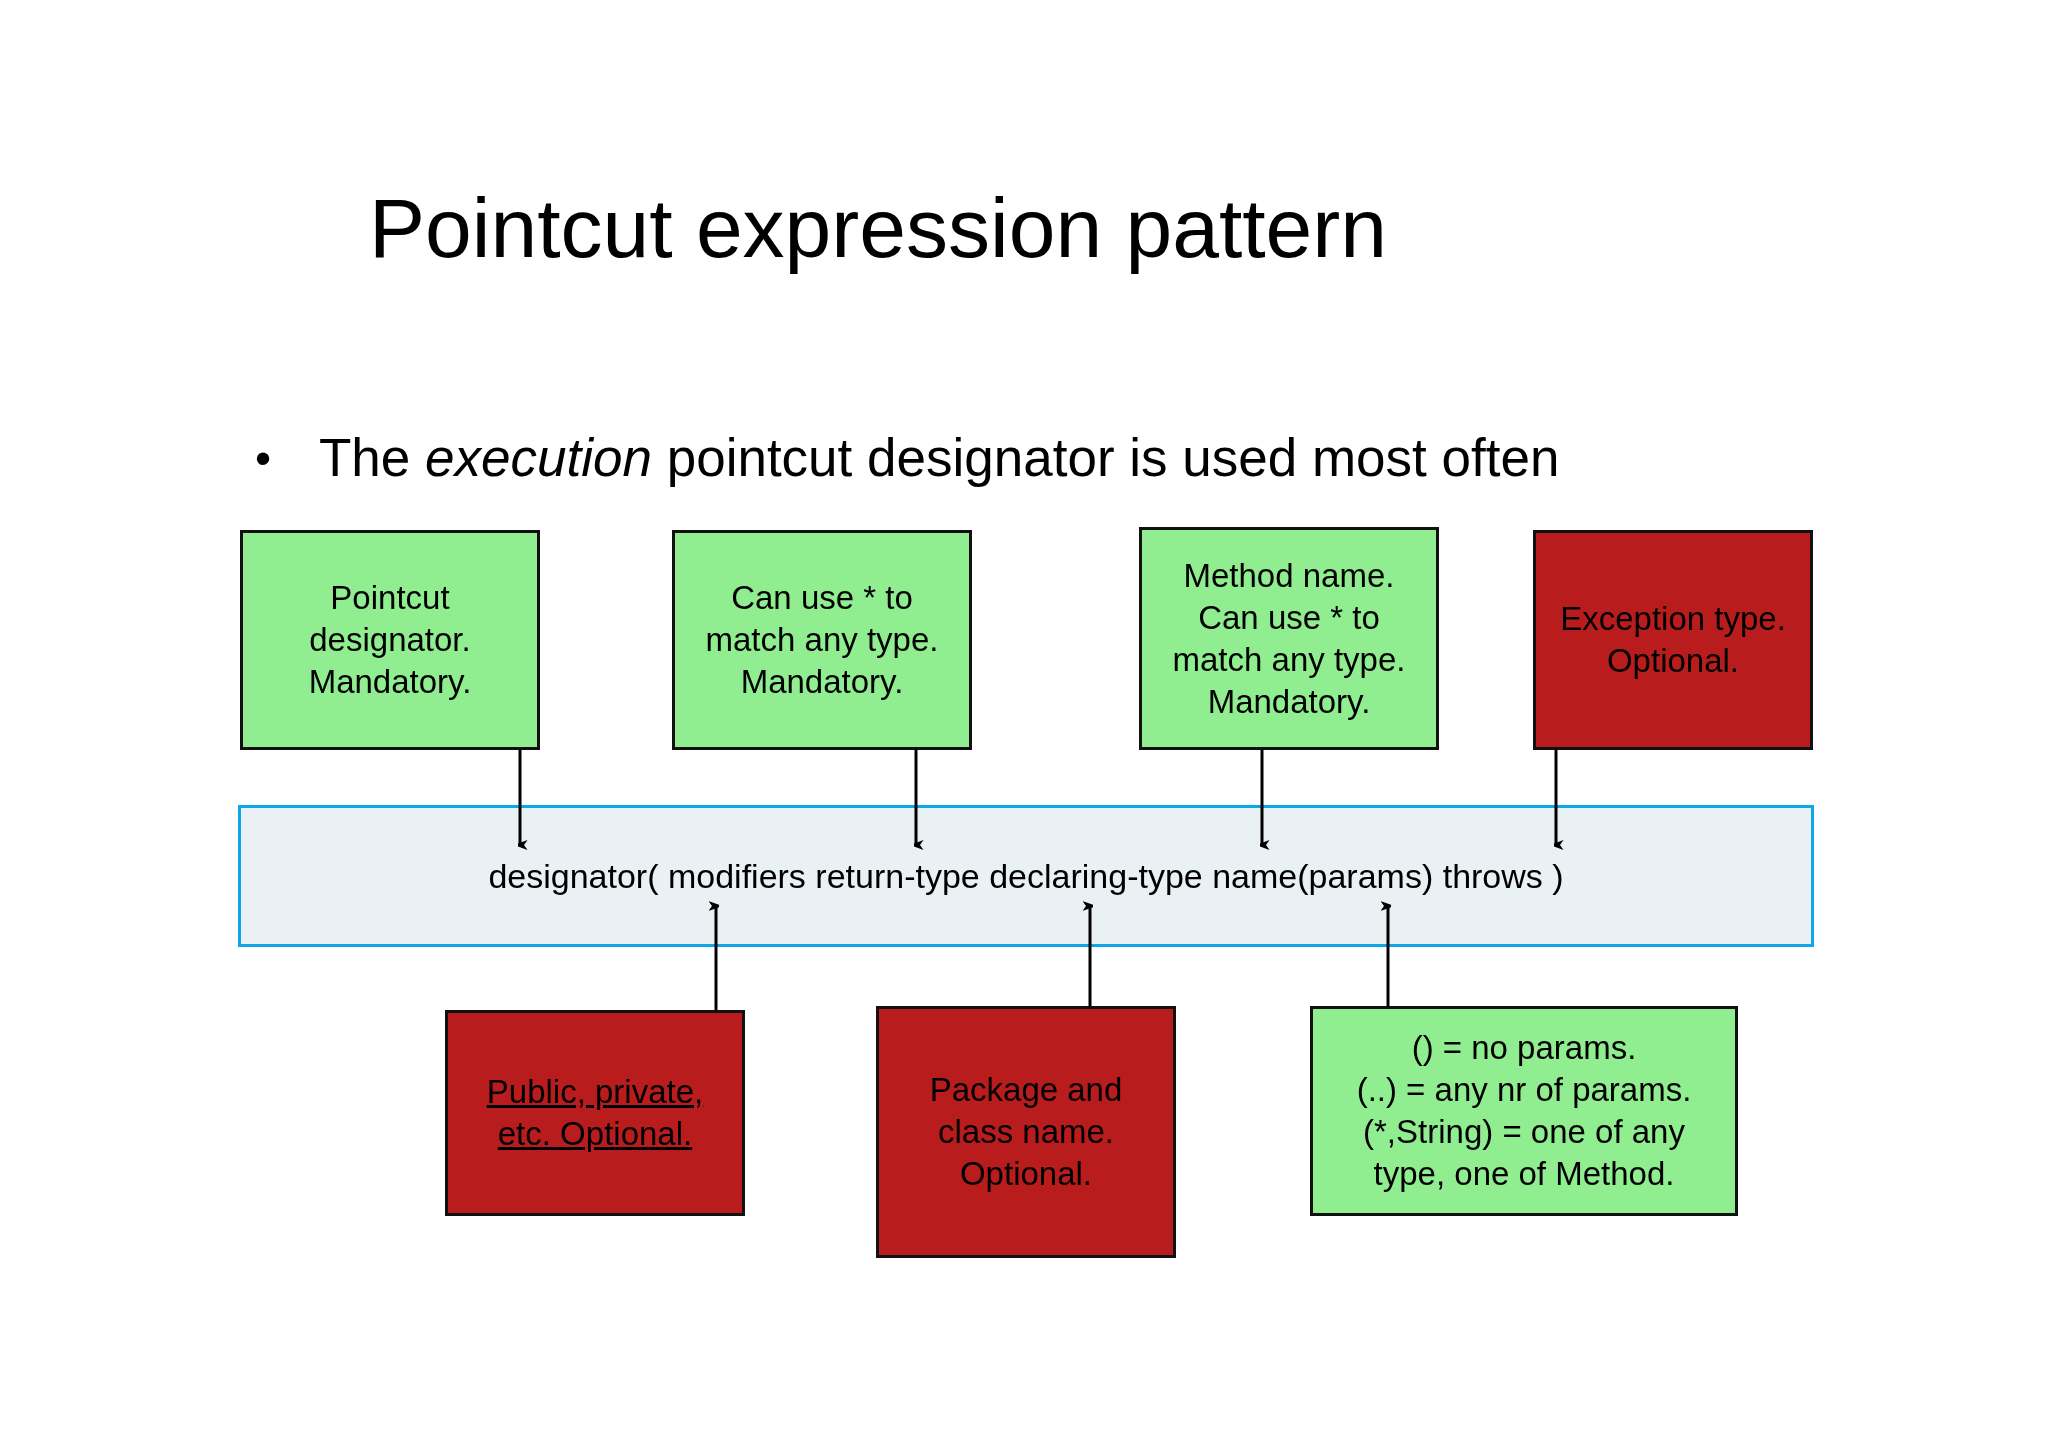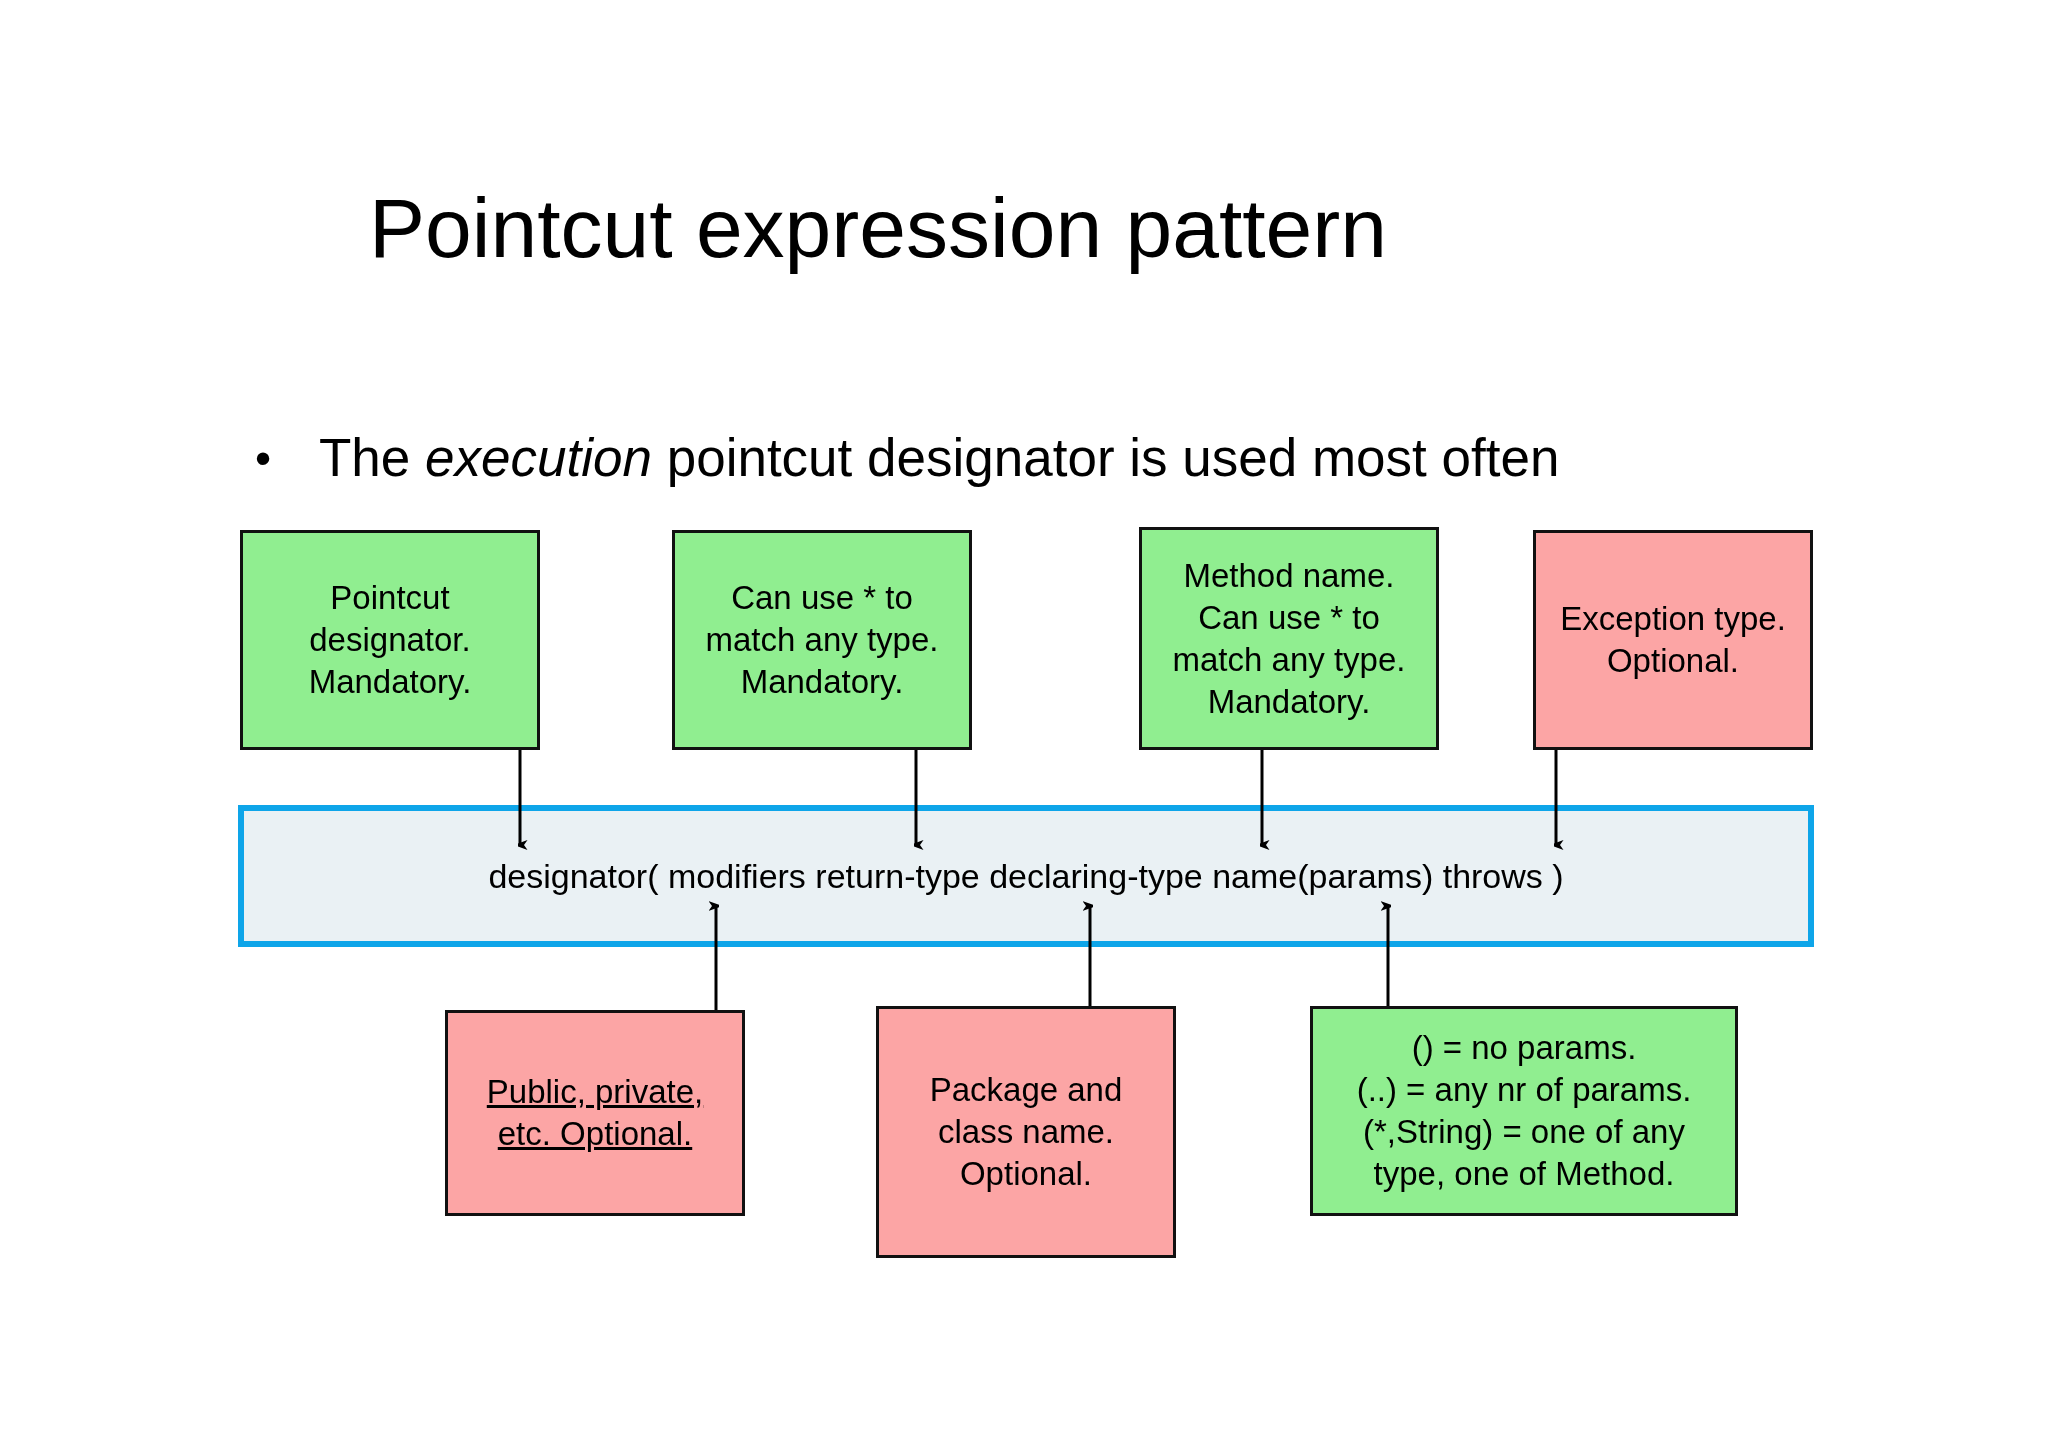--- a/index.html
+++ b/index.html
@@ -39,27 +39,27 @@
     display:flex;
     align-items:center;
     justify-content:center;
     text-align:center;
     font-size:33px;
     line-height:42px;
     padding:4px 8px;
     white-space:pre-line;
   }
   .green{background:#90ee90;}
-  .blue{background:#fca5a5;}
+  .blue{background:#b91c1c;}
 
   #bar{
     position:absolute;
     left:238px;top:805px;width:1576px;height:142px;
     box-sizing:border-box;
-    border:6px solid #0ea5e9;
+    border:3px solid #0ea5e9;
     background:#eaf1f4;
     display:flex;align-items:center;justify-content:center;
     font-size:34px;
     white-space:nowrap;
   }
 
   svg#arrows{
     position:absolute;left:0;top:0;width:2048px;height:1448px;
     pointer-events:none;
   }

